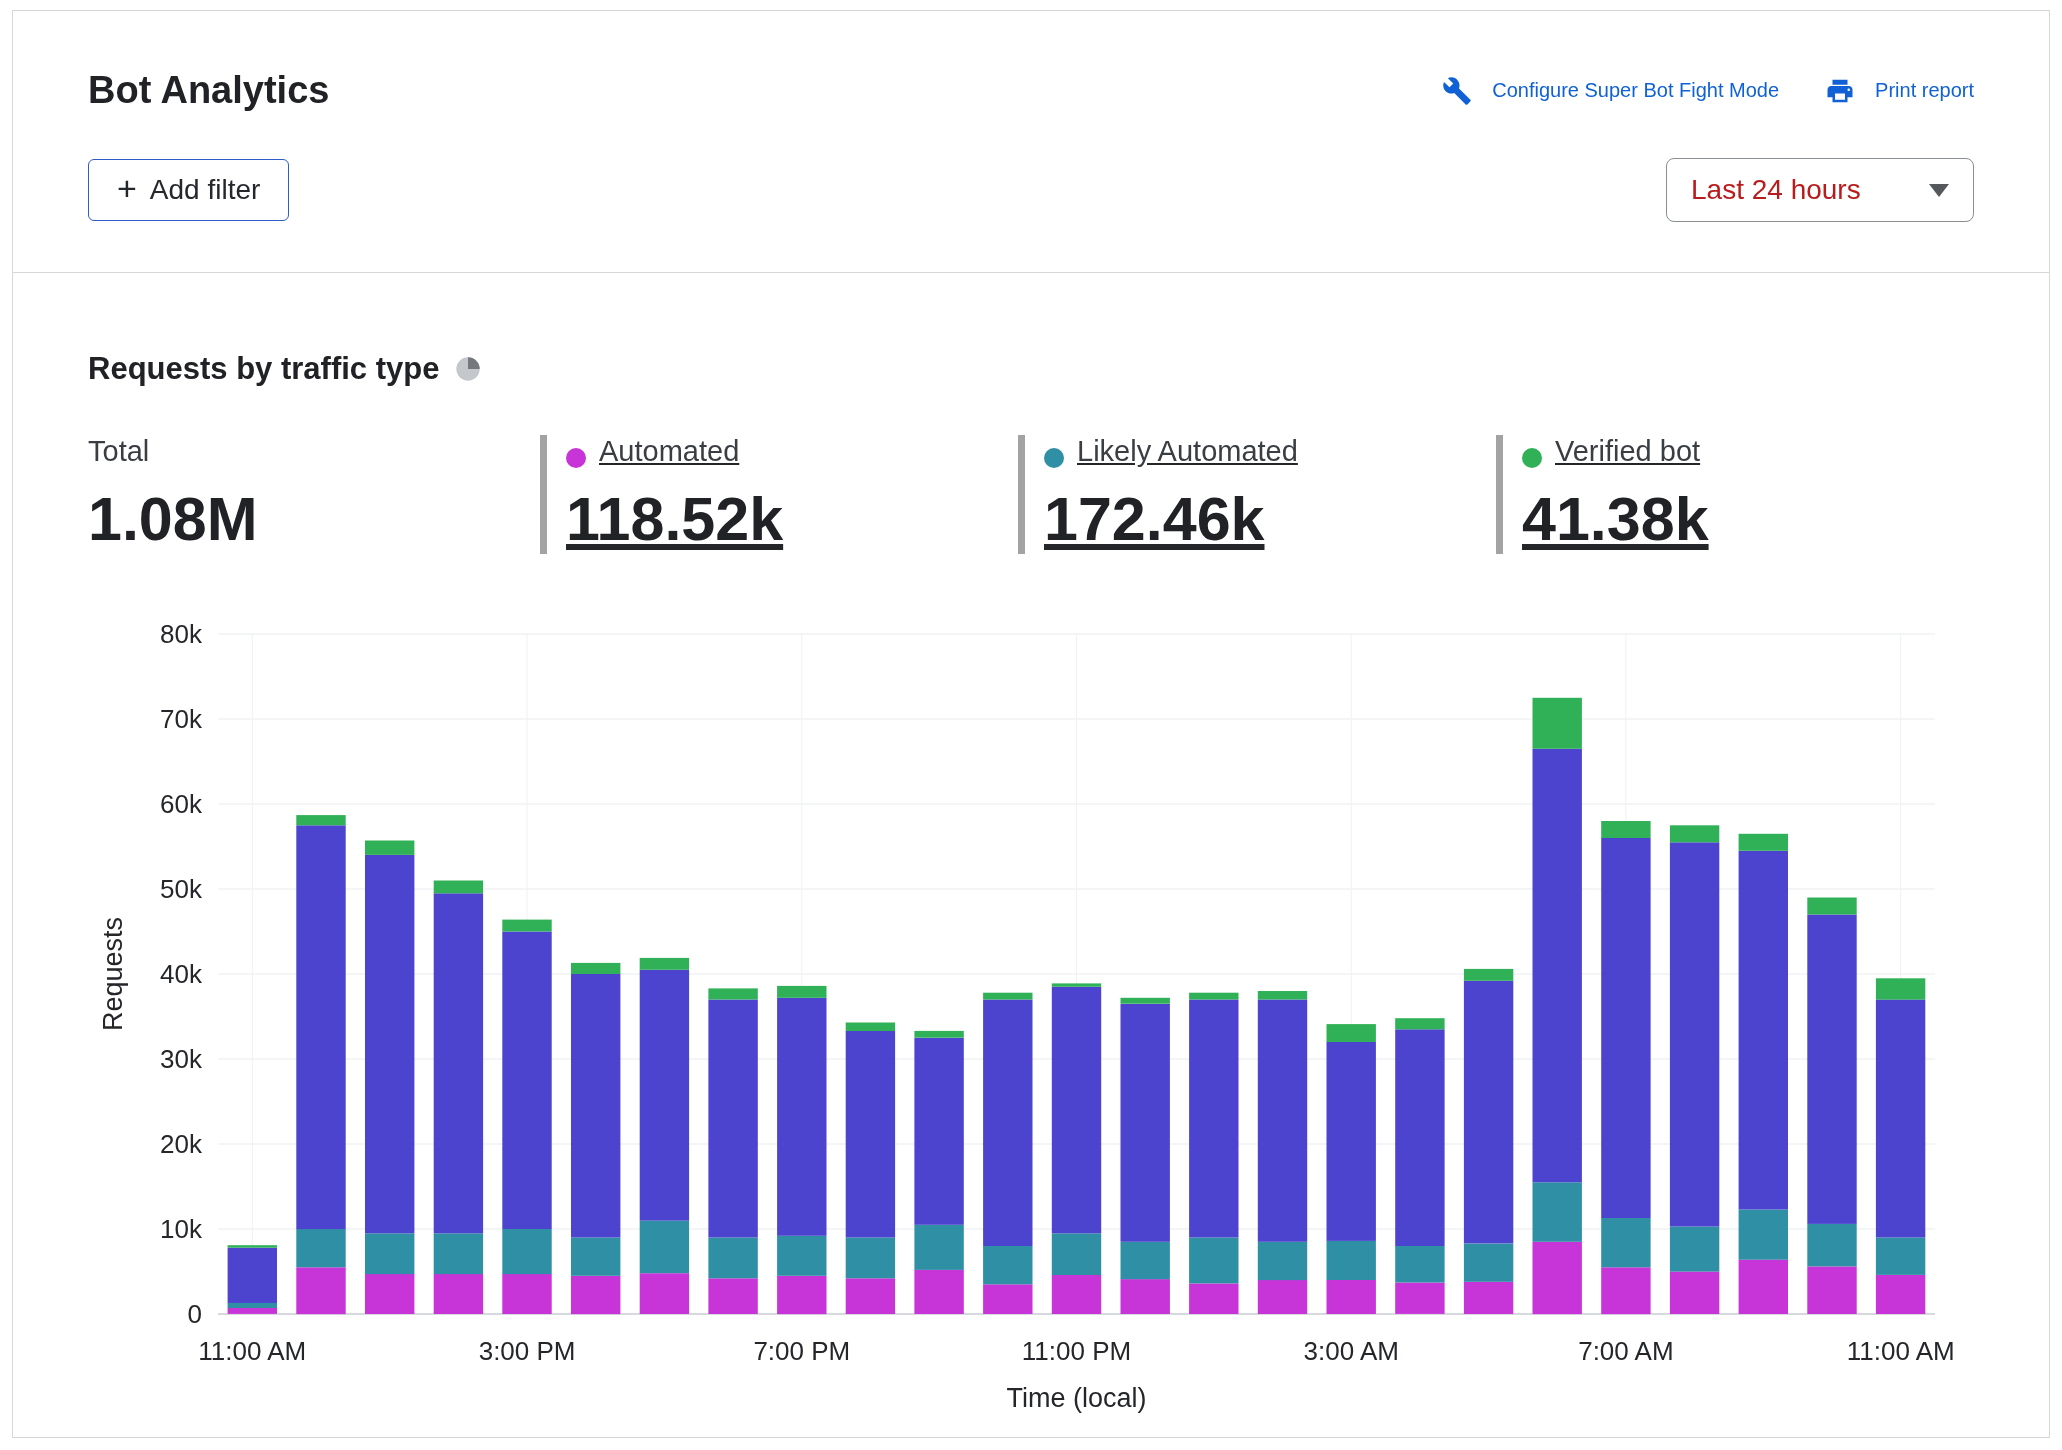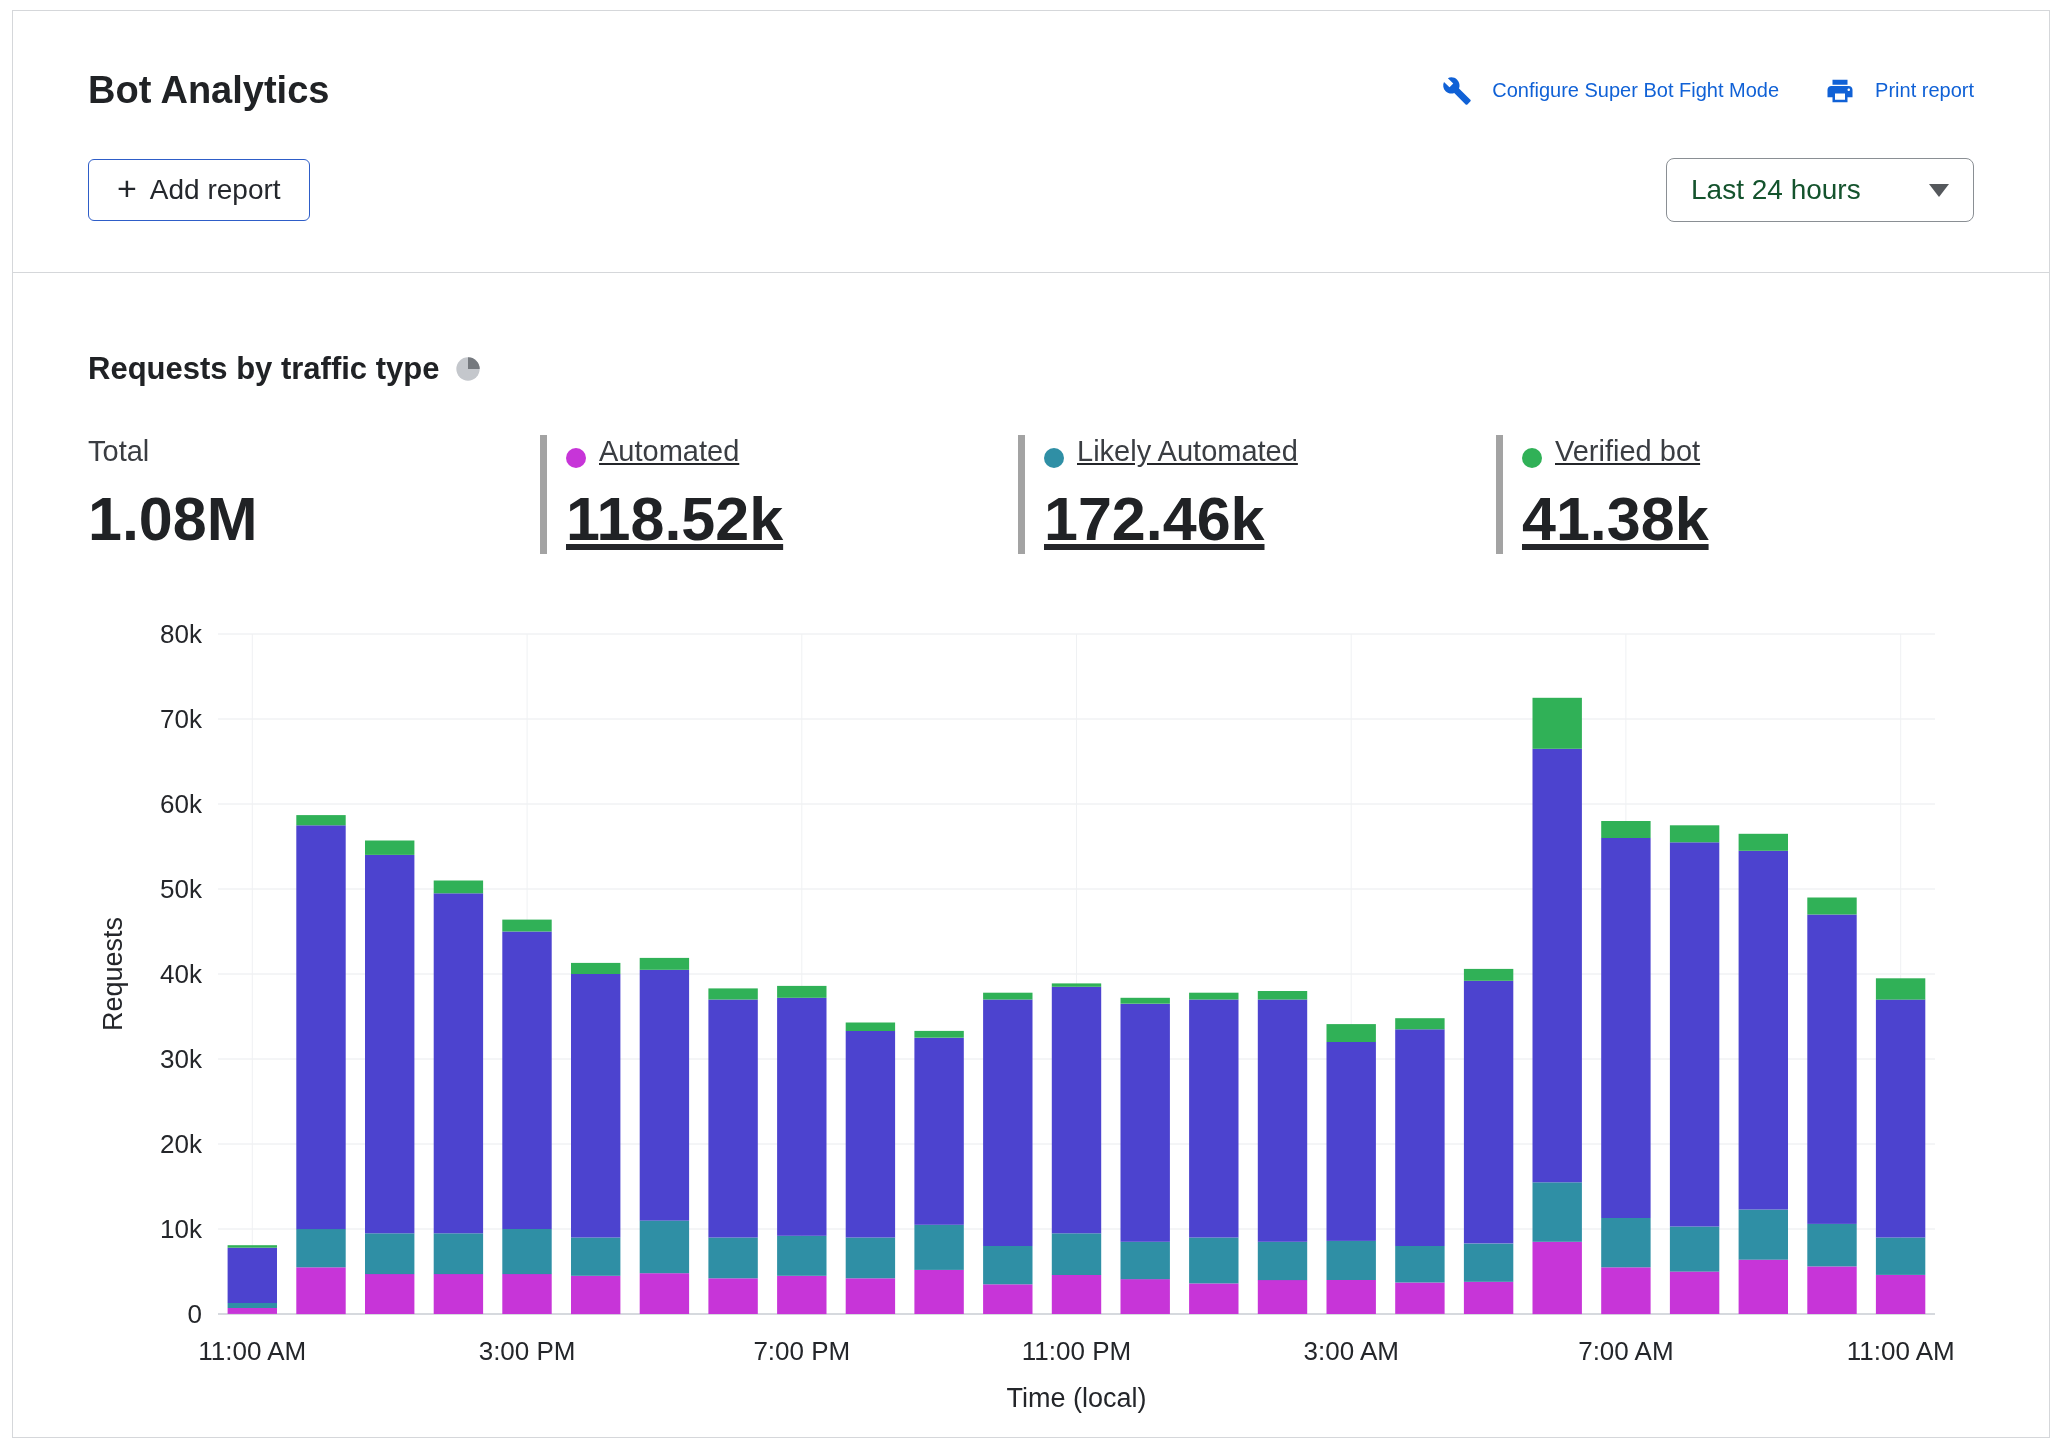--- a/index.html
+++ b/index.html
@@ -7,21 +7,21 @@
   .card { margin:10px 12px; width:2038px; height:1428px; border:1px solid #d5d7da; border-radius:0; background:#fff; overflow:hidden; }
   .header { padding:58px 75px 0; }
   .header-top { display:flex; justify-content:space-between; align-items:center; }
   .page-title { font-size:38px; font-weight:700; color:#202225; }
   .header-links { display:flex; align-items:center; gap:46px; }
   .link { display:flex; align-items:center; gap:20px; color:#1061d6; font-size:20px; text-decoration:none; cursor:pointer; }
   .link svg { width:30px; height:30px; fill:#1061d6; flex:none; }
   .controls { display:flex; justify-content:space-between; align-items:center; margin-top:46px; }
   .add-filter { display:inline-flex; align-items:center; gap:13px; height:62px; padding:0 28px; background:#fff; border:1.5px solid #2e5dc8; border-radius:6px; font-size:28px; color:#24272c; cursor:pointer; font-family:inherit; }
   .add-filter .plus { font-size:34px; line-height:1; font-weight:400; position:relative; top:-2px; }
-  .range-select { display:flex; align-items:center; justify-content:space-between; width:308px; height:64px; padding:0 24px; border:1px solid #8a8f94; border-radius:8px; font-size:28px; color:#14532d; cursor:pointer; background:#fff; }
+  .range-select { display:flex; align-items:center; justify-content:space-between; width:308px; height:64px; padding:0 24px; border:1px solid #8a8f94; border-radius:8px; font-size:28px; color:#b91c1c; cursor:pointer; background:#fff; }
   .chev { width:0; height:0; border-left:10px solid transparent; border-right:10px solid transparent; border-top:13px solid #55585c; }
   .divider { height:1px; background:#d5d7da; margin-top:50px; }
   .main { padding:78px 75px 0; }
   .section-title-row { display:flex; align-items:center; gap:15px; }
   .section-title { font-size:31px; font-weight:700; color:#202225; }
   .stats { display:flex; margin-top:48px; }
   .stat { flex:1; padding-right:16px; }
   .stat + .stat { border-left:7px solid #a3a3a3; padding-left:19px;text-decoration:underline; }
   .stat-label-row { display:flex; align-items:flex-end; gap:13px; font-size:29px; color:#3a3d42; }
   .dot { width:20px; height:20px; border-radius:50%; flex:none; }
@@ -49,21 +49,21 @@
           <svg viewBox="0 0 24 24">
               <path d="M19 8H5c-1.66 0-3 1.34-3 3v6h4v4h12v-4h4v-6c0-1.66-1.34-3-3-3zm-3 11H8v-5h8v5zm3-7c-.55 0-1-.45-1-1s.45-1 1-1 1 .45 1 1-.45 1-1 1zm-1-9H6v4h12V3z"></path>
             </svg>
           <span>Print report</span>
         </a>
       </div>
     </div>
     <div class="controls">
       <button class="add-filter">
         <span class="plus">+</span>
-        <span>Add report</span>
+        <span>Add filter</span>
       </button>
       <div class="range-select">
         <span>Last 24 hours</span>
         <span class="chev"></span>
       </div>
     </div>
   </div>
 
   <div class="divider"></div>
 

